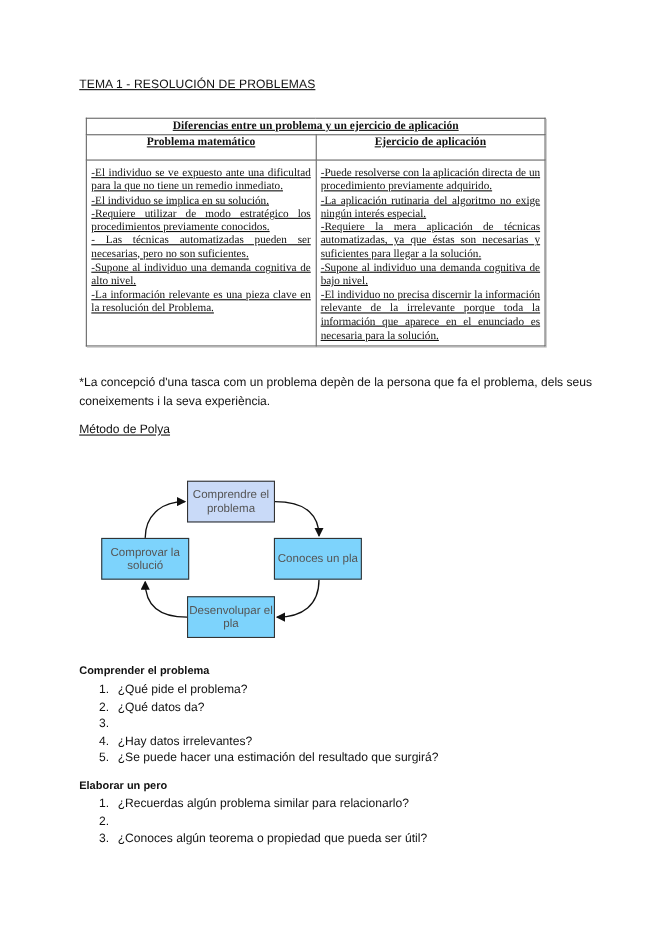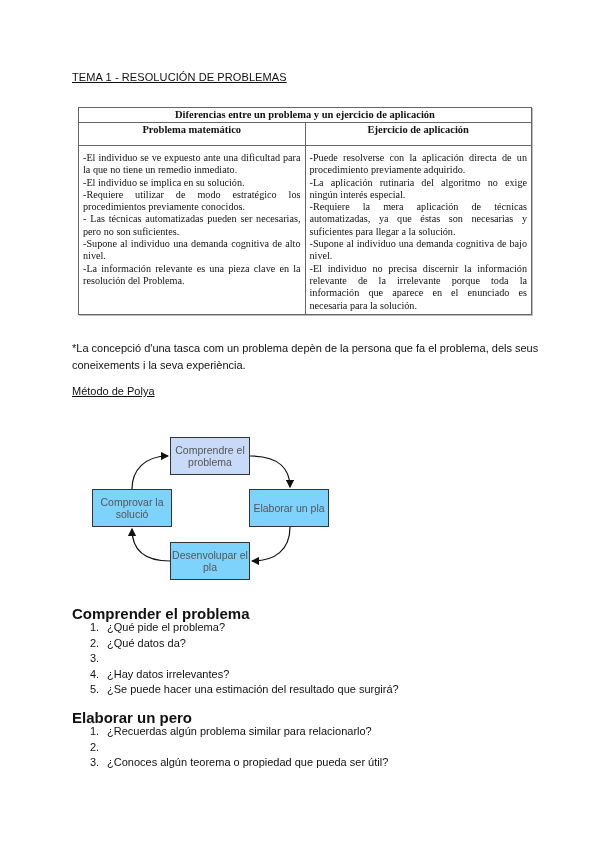--- a/index.html
+++ b/index.html
@@ -6,23 +6,24 @@
   body { width: 600px; height: 848px; position: relative; overflow: hidden; color: #111; }
   .sans { font-family: "Liberation Sans", sans-serif; }
   .serif { font-family: "Liberation Serif", serif; }
 
   .title {
     position: absolute; left: 72px; top: 71px;
     font-size: 11px; text-decoration: underline; letter-spacing: 0.1px;
   }
 
   .tbl {
-    position: absolute; left: 78px; top: 107px; width: 454px;
+    position: absolute; left: 78px; top: 107px; width: 418px;
     border: 1px solid #666; border-collapse: collapse;
     box-shadow: 1px 1px 0 #bbb;
+    text-decoration: underline;
   }
   .tbl td, .tbl th { border: 1px solid #666; }
   .tbl .caption-cell { text-align: center; font-weight: bold; font-size: 10.5px; padding: 1px 0 1px 0; line-height: 12px; }
   .tbl .head-cell { text-align: center; font-weight: bold; font-size: 10.5px; padding: 1px 0 9px 0; line-height: 12px; width: 50%; }
   .tbl .body-cell { vertical-align: top; font-size: 10.2px; line-height: 12.3px; padding: 6px 4px 2px 4px; text-align: justify; }
   .tbl .body-cell p { margin: 0; }
 
   .footnote {
     position: absolute; left: 72px; top: 340px; width: 470px;
     font-size: 11px; line-height: 17px;
@@ -35,21 +36,21 @@
   .diagram { position: absolute; left: 0; top: 0; width: 600px; height: 848px; pointer-events: none; }
   .node {
     position: absolute; width: 80px; height: 38px; box-sizing: border-box;
     border: 1.3px solid #333; background: #7dd3fc;
     display: flex; align-items: center; justify-content: center; text-align: center;
     font-size: 10.5px; line-height: 12px; color: #555;
   }
   .node.active { background: #c9daf8; border-color: #333; }
 
   .section-head {
-    position: absolute; left: 72px; font-size: 15px; font-weight: bold;
+    position: absolute; left: 72px; font-size: 10px; font-weight: bold;
   }
   .olist { position: absolute; left: 90px; margin: 0; padding: 0; list-style: none; font-size: 11px; line-height: 15.5px; }
   .olist li { display: flex; }
   .olist .num { width: 17px; text-align: left; }
 </style>
 </head>
 <body>
 
 <div class="title sans">TEMA 1 - RESOLUCIÓN DE PROBLEMAS</div>
 
@@ -97,21 +98,21 @@
 
   <path d="M290,527 C290,550 275,561 252,561" fill="none" stroke="#111" stroke-width="1.2" marker-end="url(#arr)"></path>
 
   <path d="M170,561 C145,561 132,550 132,529" fill="none" stroke="#111" stroke-width="1.2" marker-end="url(#arr)"></path>
 
   <path d="M132,489 C132,470 145,456 168,456" fill="none" stroke="#111" stroke-width="1.2" marker-end="url(#arr)"></path>
 </svg>
 
 <div class="node active sans" style="left:170px; top:437px;">Comprendre el problema</div>
 <div class="node sans" style="left:92px; top:489px;">Comprovar la solució</div>
-<div class="node sans" style="left:249px; top:489px;">Elaborar un pla</div>
+<div class="node sans" style="left:249px; top:489px;">Conoces un pla</div>
 <div class="node sans" style="left:170px; top:542px;">Desenvolupar el pla</div>
 
 <div class="section-head sans" style="top:605px;">Comprender el problema</div>
 <ol class="olist sans" style="top:620px;">
   <li>
       <span class="num">1.</span>
       <span>¿Qué pide el problema?</span>
     </li>
   <li>
       <span class="num">2.</span>

